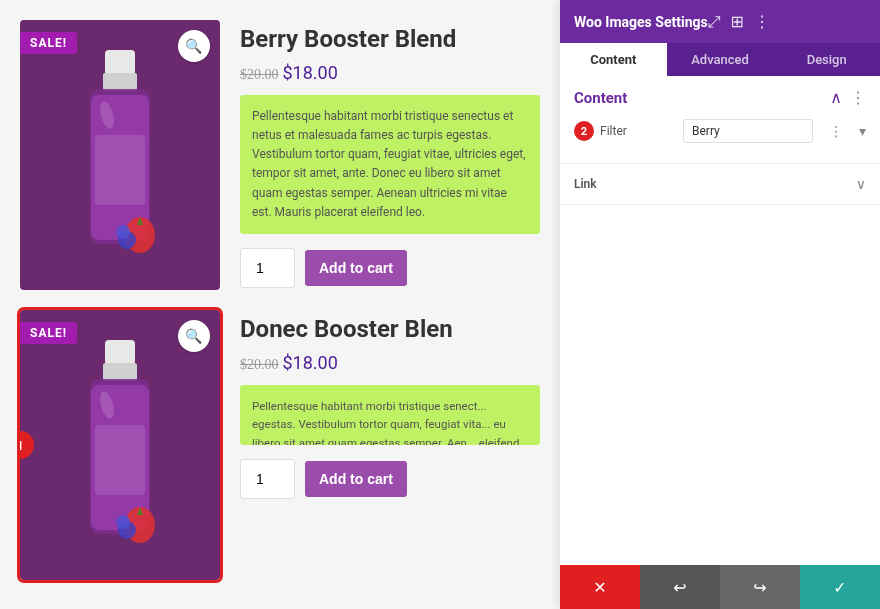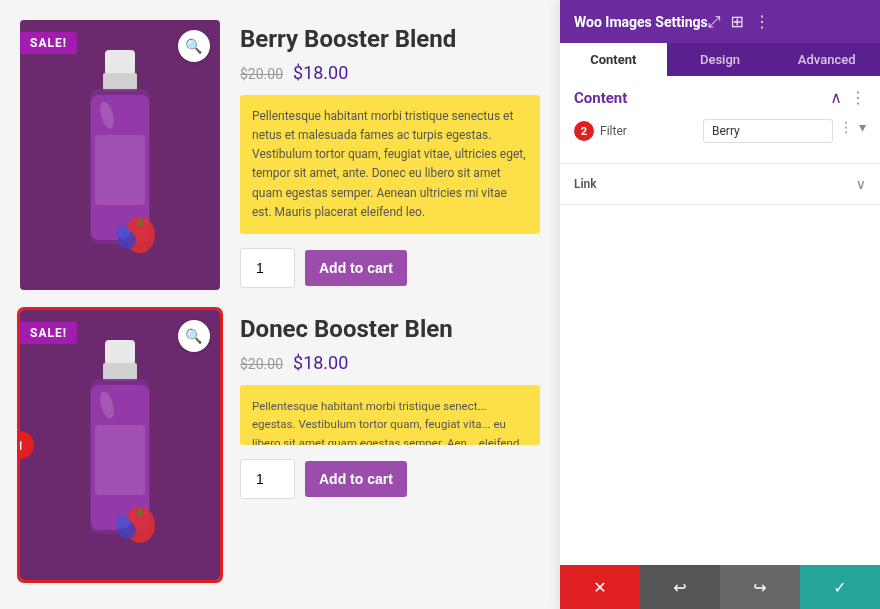--- a/index.html
+++ b/index.html
@@ -87,31 +87,31 @@
     }
 
     .price-area {
       margin-bottom: 12px;
     }
 
     .price-old {
       color: #999;
       text-decoration: line-through;
       font-size: 14px;
-      margin-right: 6px;
+      font-family: Liberation Serif, serif;
     }
 
     .price-new {
       color: #4c1d95;
       font-size: 18px;
       font-weight: 400;
     }
 
     .product-desc {
-      background: #fde047;
+      background: #bef264;
       padding: 12px;
       font-size: 12px;
       line-height: 1.6;
       color: #555;
       border-radius: 3px;
       margin-bottom: 14px;
     }
 
     .cart-area {
       display: flex;
@@ -308,21 +308,22 @@
       border-radius: 50%;
       display: flex;
       align-items: center;
       justify-content: center;
       font-size: 11px;
       font-weight: 700;
     }
 
     .field-controls {
       display: flex;
-      gap: 6px;
+      align-items: center;
+      gap: 16px;
     }
 
     .field-value {
       font-size: 12px;
       color: #333;
       border: 1px solid #ddd;
       padding: 4px 8px;
       border-radius: 3px;
       width: 130px;
       text-overflow: ellipsis;
@@ -484,22 +485,22 @@
     <span class="panel-title">Woo Images Settings</span>
     <div class="panel-header-icons">
       <span class="panel-icon-btn" title="Expand">⤢</span>
       <span class="panel-icon-btn" title="Split">⊞</span>
       <span class="panel-icon-btn" title="More">⋮</span>
     </div>
   </div>
 
   <div class="panel-tabs">
     <div class="panel-tab active">Content</div>
+    <div class="panel-tab">Advanced</div>
     <div class="panel-tab">Design</div>
-    <div class="panel-tab">Advanced</div>
   </div>
 
 
   <div class="panel-section">
     <div class="section-header">
       <span class="section-title">Content</span>
       <div class="section-actions">
         <span class="section-toggle">∧</span>
         <span class="section-more">⋮</span>
       </div>

